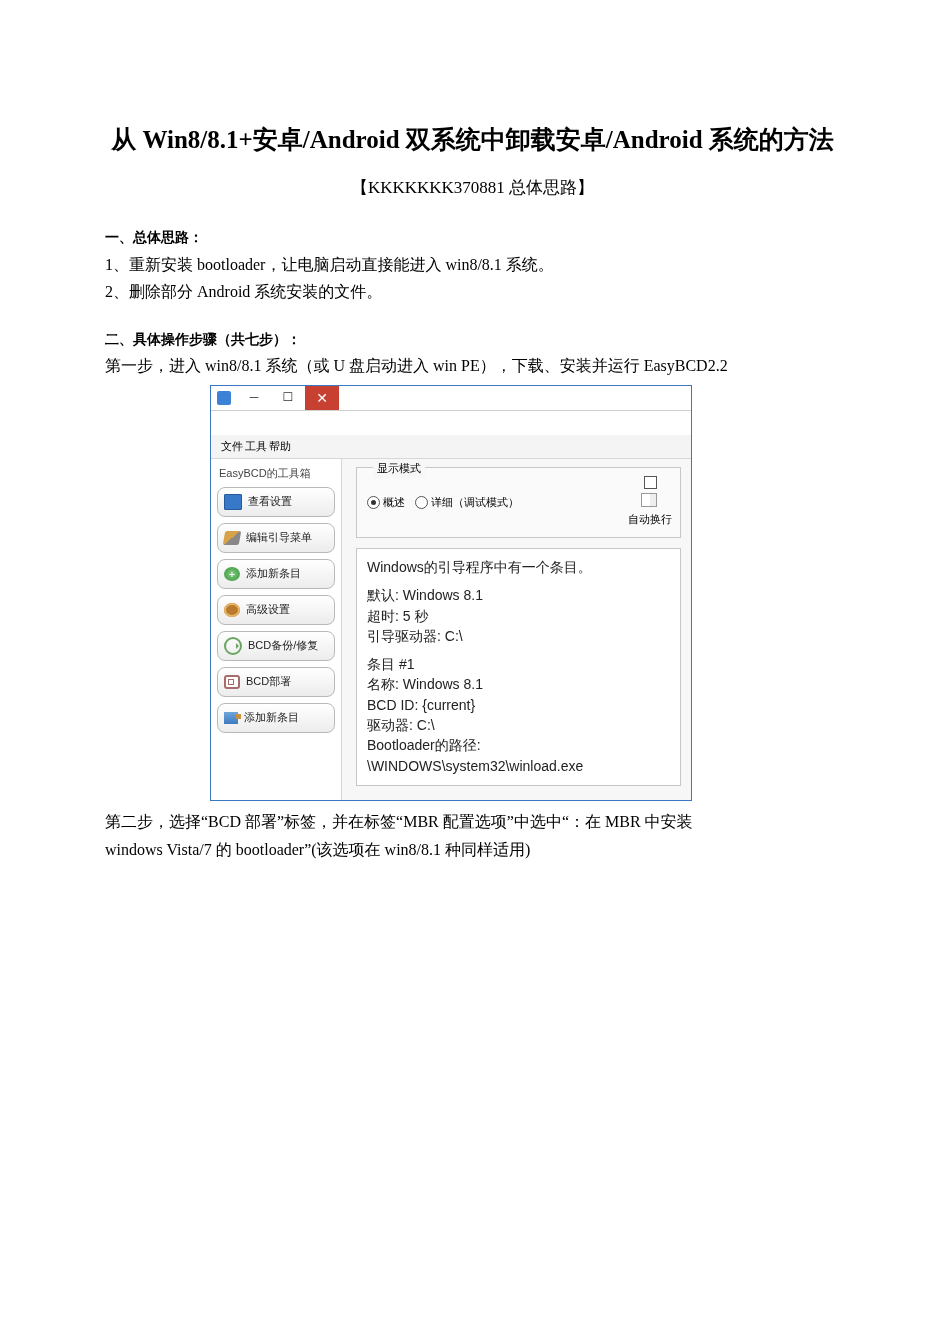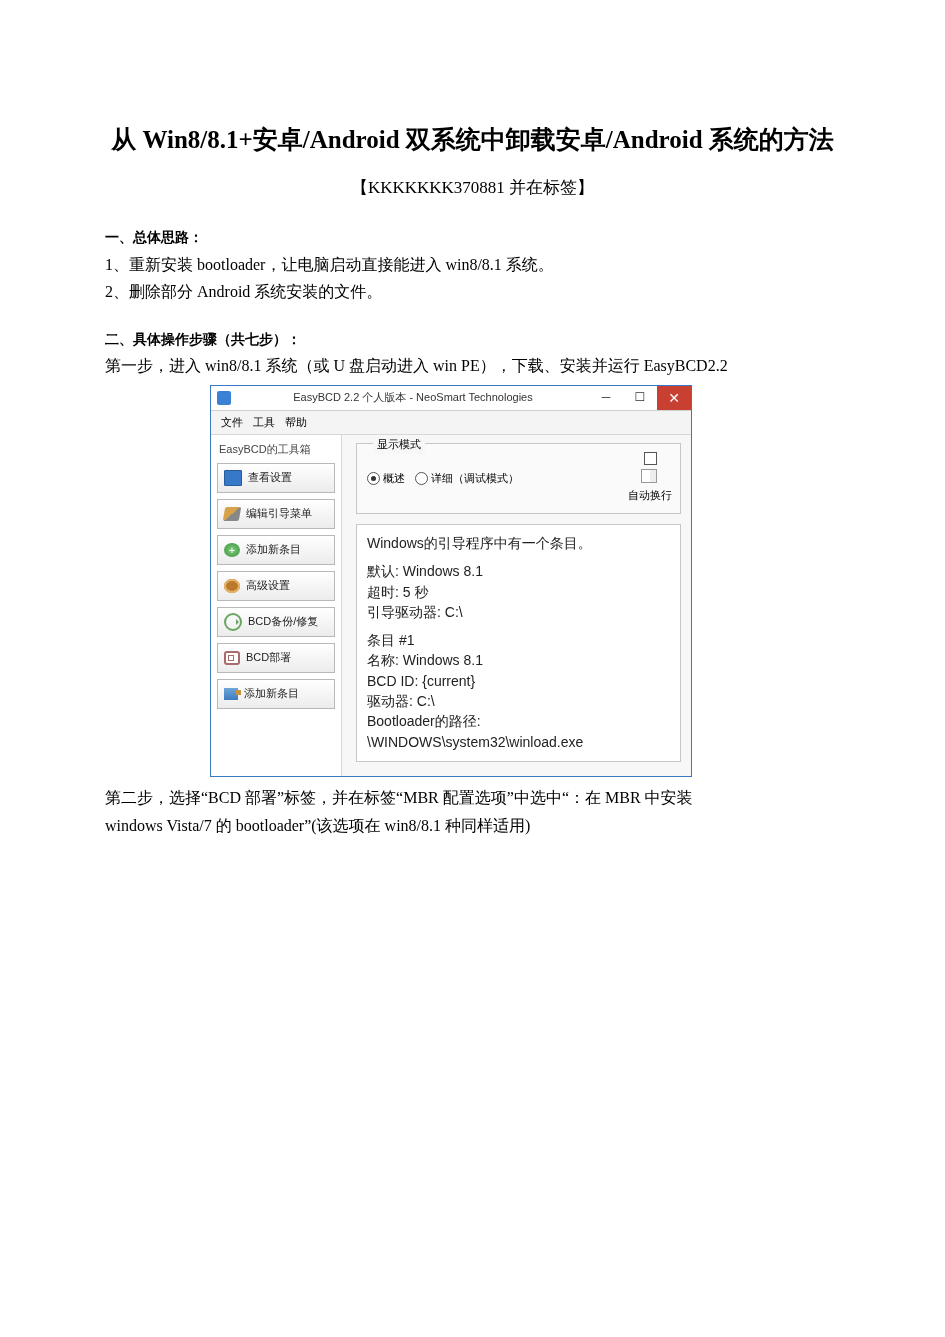--- a/index.html
+++ b/index.html
@@ -62,38 +62,39 @@
   }
   .tb-title { flex: 1; text-align: center; font-size: 11px; color: #333; }
   .tb-btns { display: flex; height: 100%; }
   .tb-btn {
     width: 34px; height: 100%;
     display:flex; align-items:center; justify-content:center;
     font-size: 12px; color:#333;
   }
   .tb-close { background:#c84031; color:#fff; font-size:14px; }
   .menubar {
-    display:flex; gap:10px;
+    display:flex; gap:2px;
     padding: 3px 10px;
     background:#f4f4f4;
     font-size:11px;
     border-bottom:1px solid #d7d7d7;
+    margin-top:24px;
   }
   .bodyrow { display:flex; }
   .sidebar {
     width: 118px;
     padding: 6px 6px 40px 6px;
     border-right:1px solid #d7d7d7;
   }
   .sb-title { font-size:11px; color:#444; margin:0 0 4px 2px; }
   .sb-btn {
     display:flex; align-items:center; gap:6px;
     height:28px;
     border:1px solid #b9b9b9;
-    border-radius:0;
+    border-radius:8px;
     background:linear-gradient(#fff,#ececec);
     margin: 0 0 6px 0;
     padding: 0 6px;
     font-size:11px;
     color:#222;
   }
   .sb-ico { width:16px; height:14px; display:inline-block; }
   .ico-monitor { background:#3878c8; border:1px solid #255a9b; border-radius:1px; }
   .ico-pencil { background:linear-gradient(135deg,#d6a24a 50%,#888 50%); border-radius:2px; transform:skewX(-10deg); }
   .ico-add { background:radial-gradient(#7fc97f,#3a953a); border-radius:50%; position:relative; }
@@ -141,35 +142,34 @@
     line-height:1.45;
     color:#222;
   }
   .d-sep { height:8px; }
 </style>
 </head>
 <body>
 
 <div class="page">
   <h1 class="title">从 Win8/8.1+安卓/Android 双系统中卸载安卓/Android 系统的方法</h1>
-  <p class="subtitle">【KKKKKKK370881 并在标签】</p>
+  <p class="subtitle">【KKKKKKK370881 总体思路】</p>
 
   <p class="section-head">一、总体思路：</p>
   <p class="body-line">1、重新安装 bootloader，让电脑启动直接能进入 win8/8.1 系统。</p>
   <p class="body-line">2、删除部分 Android 系统安装的文件。</p>
 
   <div class="gap"></div>
 
   <p class="section-head">二、具体操作步骤（共七步）：</p>
   <p class="body-line">第一步，进入 win8/8.1 系统（或 U 盘启动进入 win PE），下载、安装并运行 EasyBCD2.2</p>
 
   <div class="shot-wrap">
     <div class="titlebar">
       <span class="tb-icon"></span>
-      <span class="tb-title">EasyBCD 2.2  个人版本 - NeoSmart Technologies</span>
       <div class="tb-btns">
         <div class="tb-btn">─</div>
         <div class="tb-btn">☐</div>
         <div class="tb-btn tb-close">✕</div>
       </div>
     </div>
     <div class="menubar">
       <span>文件</span>
       <span>工具</span>
       <span>帮助</span>

